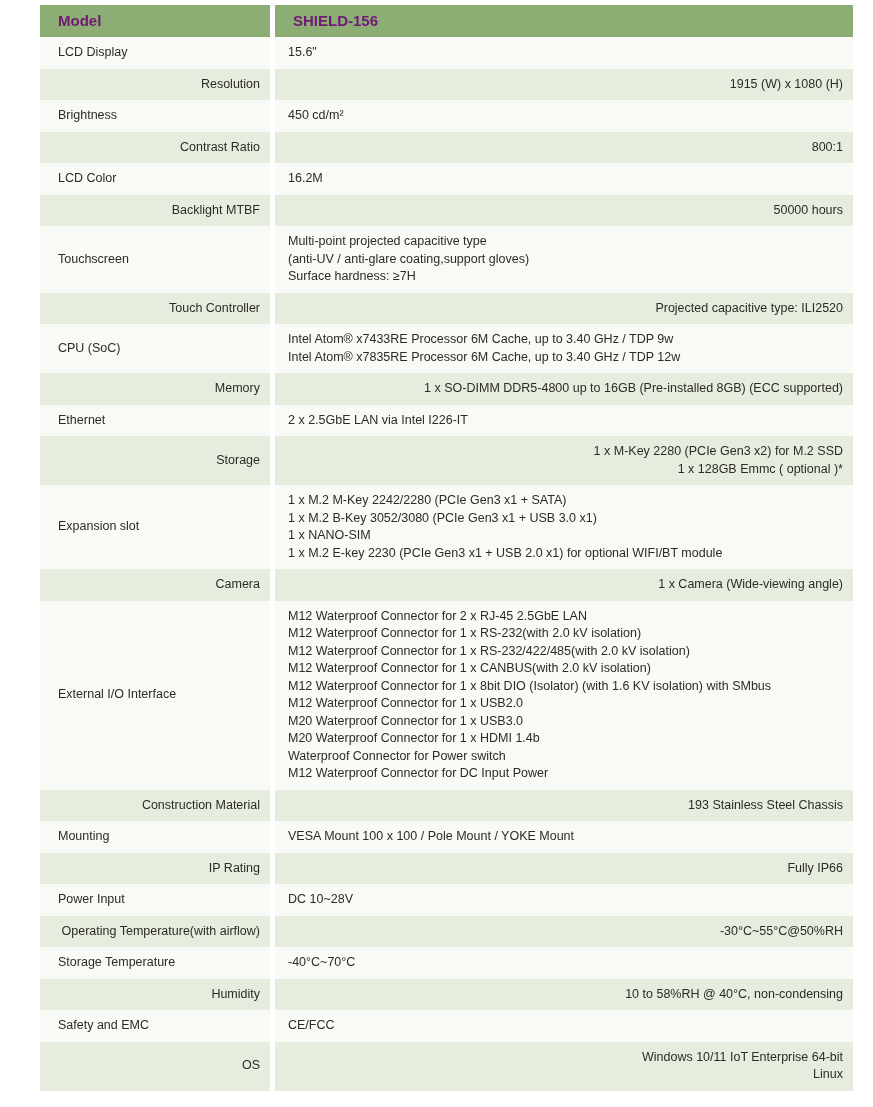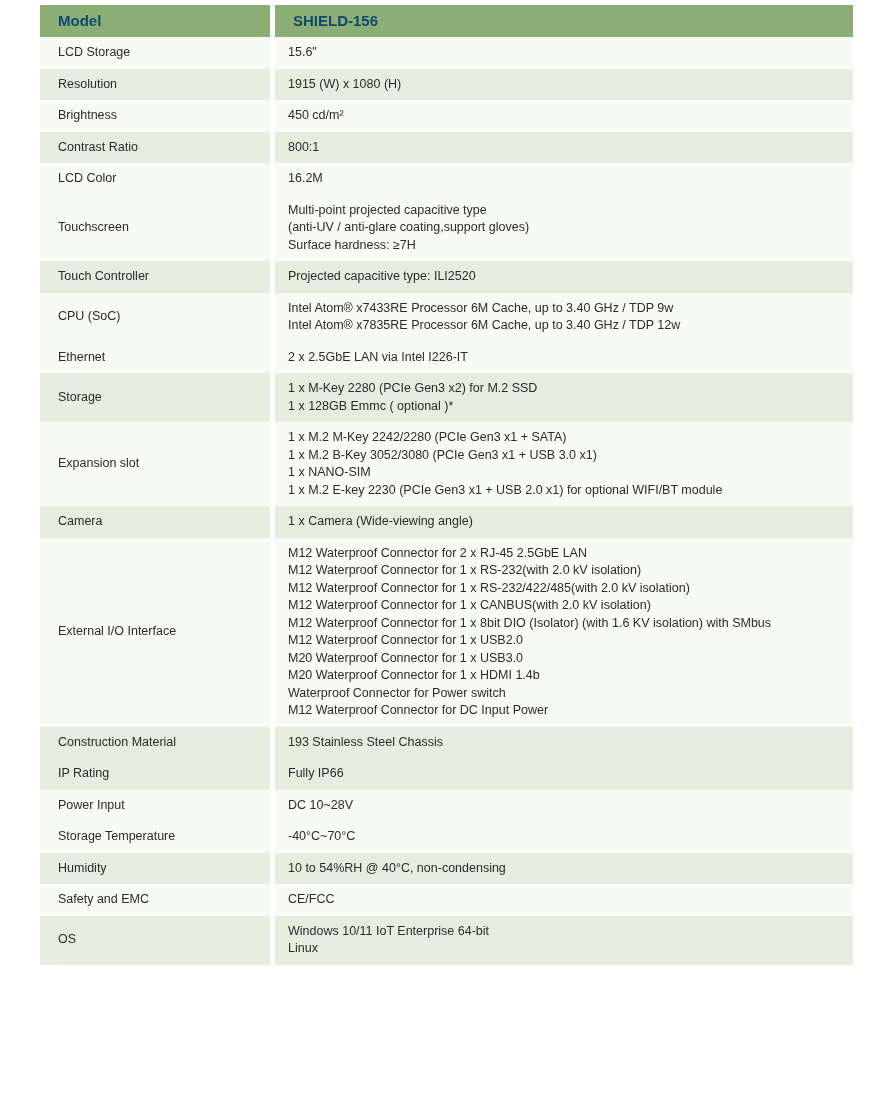--- a/index.html
+++ b/index.html
@@ -29,21 +29,21 @@
     table-layout: fixed;
   }
 
   table.spec-table col.c-label { width: 230px; }
   table.spec-table col.c-gap   { width: 5px;  }
   table.spec-table col.c-value { width: 578px; }
 
   
   thead th {
     background: #8cae74;
-    color: #0c4a6e;
+    color: #701a75;
     font-size: 15px;
     font-weight: bold;
     text-align: left;
     padding: 7px 0 8px 18px;
     vertical-align: middle;
     line-height: 17px;
   }
   thead th.gap-cell {
     background: #ffffff;
     padding: 0;
@@ -56,21 +56,21 @@
     line-height: 17.5px;
     vertical-align: middle;
     padding: 7px 10px 7px 18px;
   }
   tbody td.gap-cell {
     background: #ffffff !important;
     padding: 0;
     border: 0;
   }
 
-  tbody tr.alt td { background: #e7edde; }
+  tbody tr.alt td { background: #e7edde; text-align: right; }
   tbody tr.norm td { background: #f8faf5; }
 
   td.label-cell  { white-space: normal; }
   td.value-cell  { padding-left: 13px; }
 
   .multiline {
     white-space: pre-line;
   }
 </style>
 </head>
@@ -85,21 +85,21 @@
     </colgroup>
     <thead>
       <tr>
         <th>Model</th>
         <th class="gap-cell"></th>
         <th>SHIELD-156</th>
       </tr>
     </thead>
     <tbody id="spec-body">
         <tr class="norm">
-          <td class="label-cell multiline">LCD Storage</td>
+          <td class="label-cell multiline">LCD Display</td>
           <td class="gap-cell"></td>
           <td class="value-cell multiline">15.6"</td>
         </tr>
         <tr class="alt">
           <td class="label-cell multiline">Resolution</td>
           <td class="gap-cell"></td>
           <td class="value-cell multiline">1915 (W) x 1080 (H)</td>
         </tr>
         <tr class="norm">
           <td class="label-cell multiline">Brightness</td>
@@ -108,38 +108,48 @@
         </tr>
         <tr class="alt">
           <td class="label-cell multiline">Contrast Ratio</td>
           <td class="gap-cell"></td>
           <td class="value-cell multiline">800:1</td>
         </tr>
         <tr class="norm">
           <td class="label-cell multiline">LCD Color</td>
           <td class="gap-cell"></td>
           <td class="value-cell multiline">16.2M</td>
+        </tr>
+        <tr class="alt">
+          <td class="label-cell multiline">Backlight MTBF</td>
+          <td class="gap-cell"></td>
+          <td class="value-cell multiline">50000 hours</td>
         </tr>
         <tr class="norm">
           <td class="label-cell multiline">Touchscreen</td>
           <td class="gap-cell"></td>
           <td class="value-cell multiline">Multi-point projected capacitive type
  (anti-UV / anti-glare coating,support gloves)
 Surface hardness: ≥7H</td>
         </tr>
         <tr class="alt">
           <td class="label-cell multiline">Touch Controller</td>
           <td class="gap-cell"></td>
           <td class="value-cell multiline">Projected capacitive type: ILI2520</td>
         </tr>
         <tr class="norm">
           <td class="label-cell multiline">CPU (SoC)</td>
           <td class="gap-cell"></td>
           <td class="value-cell multiline">Intel Atom® x7433RE Processor 6M Cache, up to 3.40 GHz / TDP 9w
 Intel Atom® x7835RE Processor 6M Cache, up to 3.40 GHz / TDP 12w</td>
+        </tr>
+        <tr class="alt">
+          <td class="label-cell multiline">Memory</td>
+          <td class="gap-cell"></td>
+          <td class="value-cell multiline">1 x SO-DIMM DDR5-4800 up to 16GB (Pre-installed 8GB) (ECC supported)</td>
         </tr>
         <tr class="norm">
           <td class="label-cell multiline">Ethernet</td>
           <td class="gap-cell"></td>
           <td class="value-cell multiline">2 x 2.5GbE LAN via Intel I226-IT</td>
         </tr>
         <tr class="alt">
           <td class="label-cell multiline">Storage</td>
           <td class="gap-cell"></td>
           <td class="value-cell multiline">1 x M-Key 2280 (PCIe Gen3 x2) for M.2 SSD
@@ -170,39 +180,49 @@
 M20 Waterproof Connector for 1 x USB3.0
 M20 Waterproof Connector for 1 x HDMI 1.4b
 Waterproof Connector for Power switch
 M12 Waterproof Connector for DC Input Power</td>
         </tr>
         <tr class="alt">
           <td class="label-cell multiline">Construction Material</td>
           <td class="gap-cell"></td>
           <td class="value-cell multiline">193 Stainless Steel Chassis</td>
         </tr>
+        <tr class="norm">
+          <td class="label-cell multiline">Mounting</td>
+          <td class="gap-cell"></td>
+          <td class="value-cell multiline">VESA Mount 100 x 100 / Pole Mount / YOKE Mount</td>
+        </tr>
         <tr class="alt">
           <td class="label-cell multiline">IP Rating</td>
           <td class="gap-cell"></td>
           <td class="value-cell multiline">Fully IP66</td>
         </tr>
         <tr class="norm">
           <td class="label-cell multiline">Power Input</td>
           <td class="gap-cell"></td>
           <td class="value-cell multiline">DC 10~28V</td>
         </tr>
+        <tr class="alt">
+          <td class="label-cell multiline">Operating Temperature(with airflow)</td>
+          <td class="gap-cell"></td>
+          <td class="value-cell multiline">-30°C~55°C@50%RH</td>
+        </tr>
         <tr class="norm">
           <td class="label-cell multiline">Storage Temperature</td>
           <td class="gap-cell"></td>
           <td class="value-cell multiline">-40°C~70°C</td>
         </tr>
         <tr class="alt">
           <td class="label-cell multiline">Humidity</td>
           <td class="gap-cell"></td>
-          <td class="value-cell multiline">10 to 54%RH @ 40°C, non-condensing</td>
+          <td class="value-cell multiline">10 to 58%RH @ 40°C, non-condensing</td>
         </tr>
         <tr class="norm">
           <td class="label-cell multiline">Safety and EMC</td>
           <td class="gap-cell"></td>
           <td class="value-cell multiline">CE/FCC</td>
         </tr>
         <tr class="alt">
           <td class="label-cell multiline">OS</td>
           <td class="gap-cell"></td>
           <td class="value-cell multiline">Windows 10/11 IoT Enterprise 64-bit

